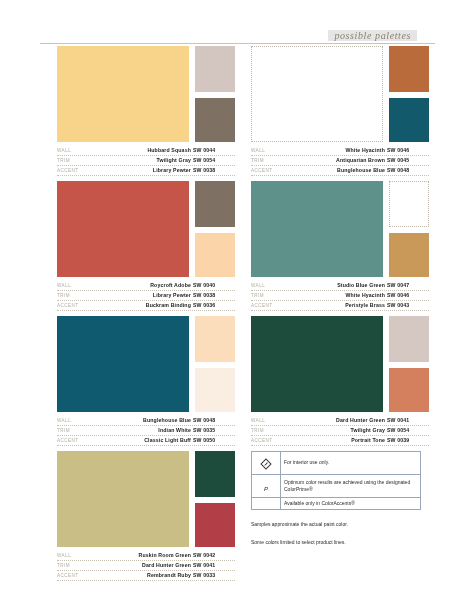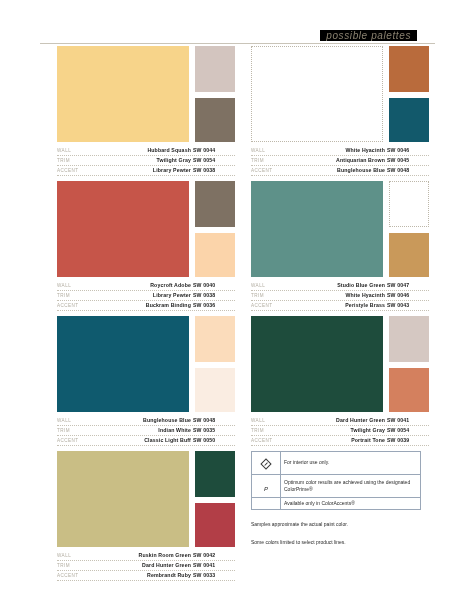--- a/index.html
+++ b/index.html
@@ -9,23 +9,23 @@
     -webkit-font-smoothing:antialiased;
     overflow:hidden;position:relative;
   }
   .page{position:absolute;inset:0;}
 
   
   .header{position:absolute;left:40px;top:30px;width:395px;height:18px;}
   .header .rule{position:absolute;left:0;top:13px;width:395px;height:1px;background:#c9c4b8;}
   .header .title{
     position:absolute;right:18px;top:0;
-    font-family:Liberation Sans, sans-serif;
+    font-family:Liberation Serif, serif;
     font-style:italic;font-size:10px;letter-spacing:.6px;
-    color:#8a8270;background:#000000;padding:0 6px;
+    color:#8a8270;background:#e5e5e5;padding:0 6px;
   }
 
   
   .grid{position:absolute;left:57px;top:46px;width:372px;}
   .palette{position:absolute;width:178px;height:128px;}
   .p-col-l{left:0;}
   .p-col-r{left:194px;}
   .p-row-1{top:0;}
   .p-row-2{top:135px;}
   .p-row-3{top:270px;}

